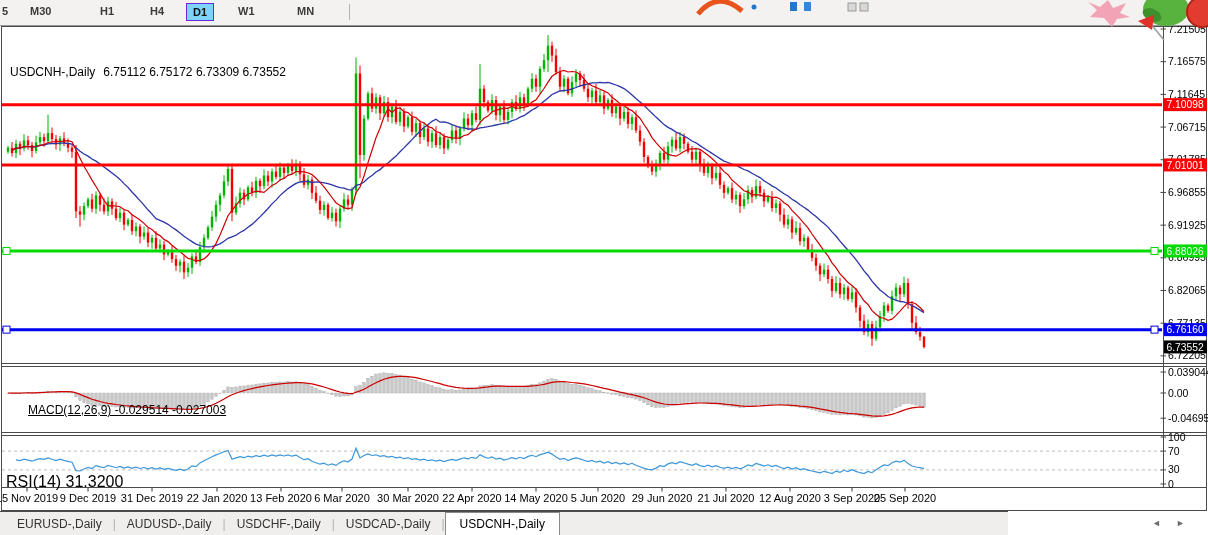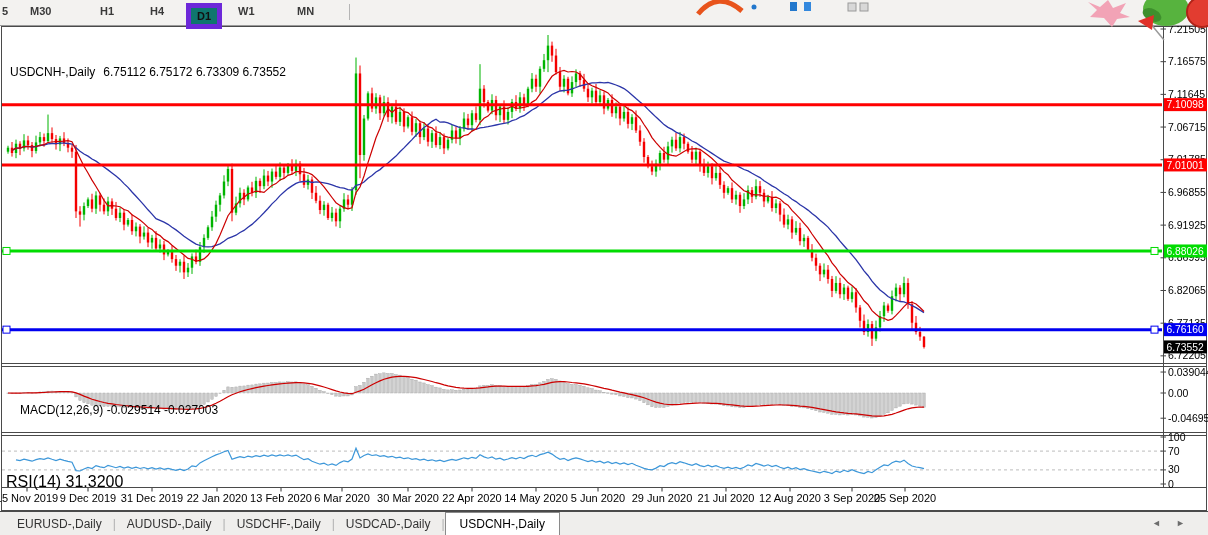--- a/index.html
+++ b/index.html
@@ -1,31 +1,31 @@
 <!DOCTYPE html>
 <html><head>
 <meta charset="utf-8">
 <style>
   html,body{margin:0;padding:0;width:1208px;height:535px;overflow:hidden;background:#fff;
     font-family:"Liberation Sans",sans-serif;-webkit-font-smoothing:antialiased;position:relative;}
   .toolbar{position:absolute;left:0;top:0;width:1208px;height:25px;background:#f3f2f0;
     border-bottom:1px solid #9a9a9a;z-index:4;}
   .tf-btn{position:absolute;top:3px;font-size:11px;font-weight:bold;color:#3a3a3a;padding:2px 6px;cursor:default;}
-  .tf-btn.active{border:5px solid #6d28d9;background:#0f766e;color:#111;}
+  .tf-btn.active{border:1px solid #6d28d9;background:#7dd3fc;color:#111;}
   .tf-sep{position:absolute;left:349px;top:4px;width:1px;height:16px;background:#b5b5b5;}
   #watermark,#mascot{position:absolute;top:0;pointer-events:none;z-index:6;}
   #watermark{left:688px;}
   #mascot{left:1080px;}
   #chartSvg{position:absolute;left:0;top:26px;width:1208px;height:485px;z-index:1;}
   .overlay{position:absolute;color:#000;z-index:3;pointer-events:none;white-space:pre;margin-top:34px;}
   #chartTitle{left:10px;top:31px;font-size:12px;}
   #chartTitle .ohlc{margin-left:8px;}
-  #macdLabel{left:20px;top:369px;font-size:12px;}
+  #macdLabel{left:28px;top:369px;font-size:12px;text-decoration:underline;}
   #rsiLabel{left:6px;top:439px;font-size:16px;}
-  .tabbar{position:absolute;left:0;top:511px;width:1208px;height:24px;background:#efeeec;
+  .tabbar{position:absolute;left:0;top:511px;width:1008px;height:24px;background:#efeeec;
     border-top:1px solid #4a4a4a;font-size:12px;z-index:4;}
   .tabs{position:absolute;left:6px;top:0;height:24px;display:flex;align-items:center;}
   .tab{display:inline-block;padding:3px 11px;color:#333;cursor:default;}
   .tab.active{background:#fff;border:1px solid #8a8a8a;border-bottom:none;color:#000;padding:4px 14px 5px 14px;}
   .tabsep{color:#b0b0b0;}
   .tab-arrow{position:absolute;top:6px;font-size:9px;color:#6d6d6d;cursor:default;}
   #tabArrowL{left:1152px;} #tabArrowR{left:1176px;}
 </style>
 </head>
 <body>

